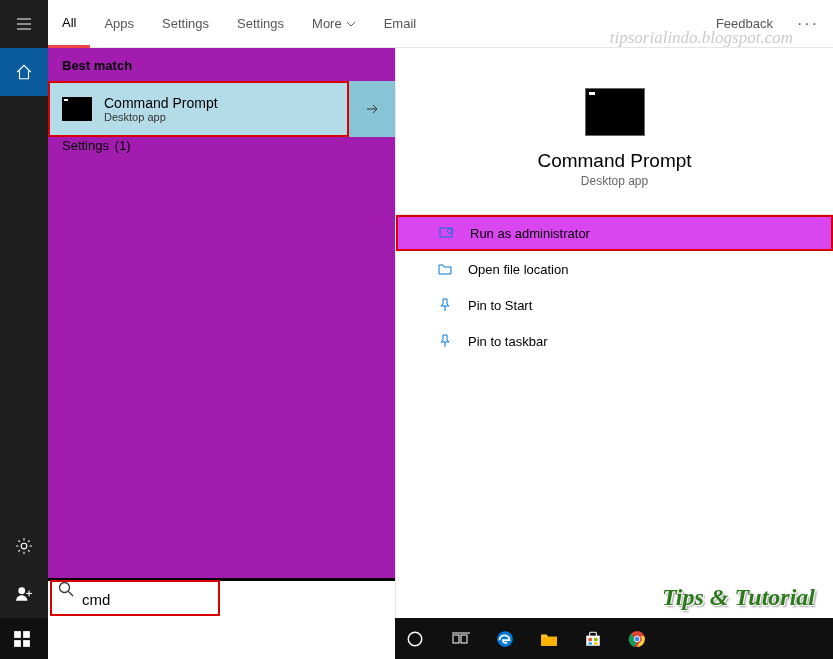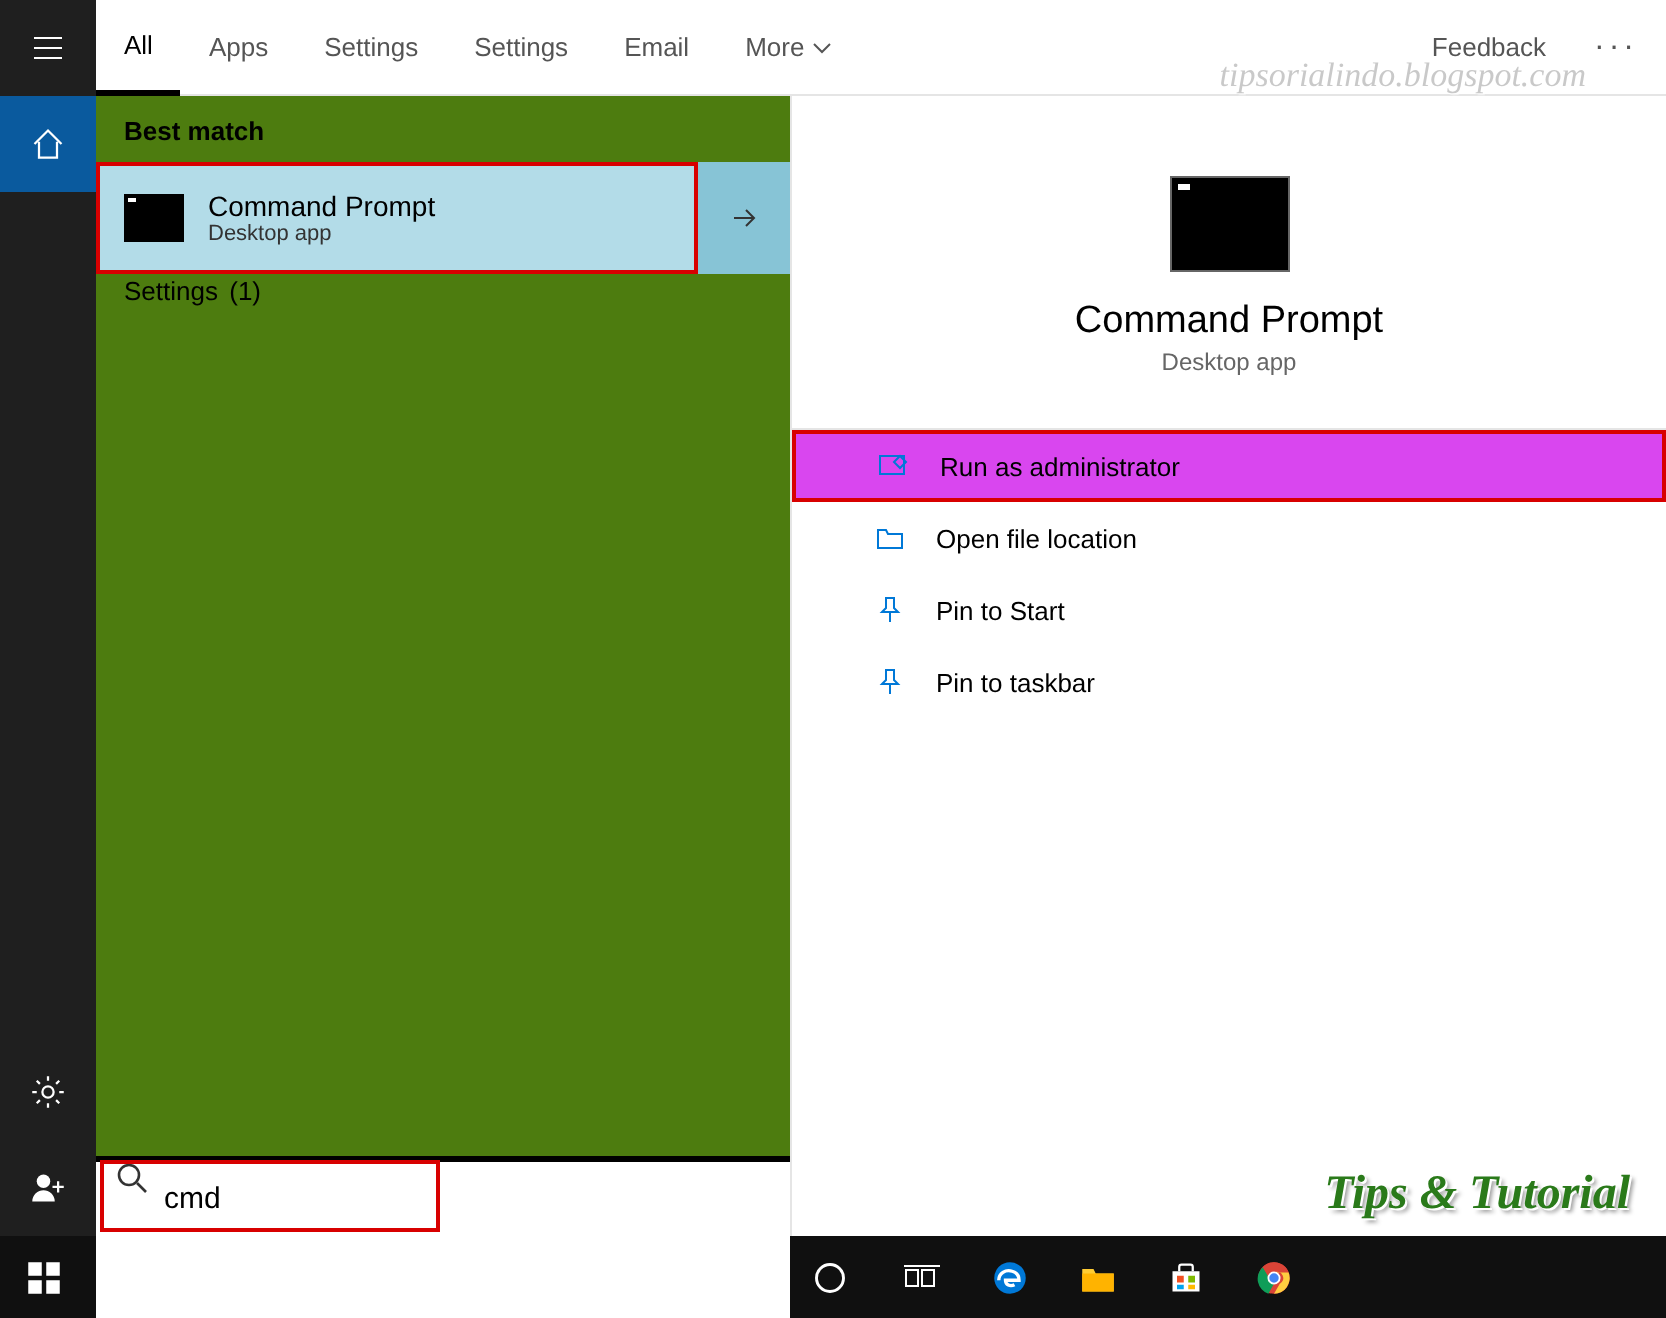--- a/index.html
+++ b/index.html
@@ -7,27 +7,27 @@
     .outer-border { position: absolute; top: 0; left: 0; width: 833px; height: 659px; border: 1px solid #0a5a0a; }
 
     .sidebar-narrow { position: absolute; left: 0; top: 0; width: 48px; height: 618px; background: #1f1f1f; display: flex; flex-direction: column; align-items: center; }
     .sidebar-narrow .hamburger { width: 48px; height: 48px; display: flex; align-items: center; justify-content: center; color: #fff; cursor: pointer; }
     .sidebar-narrow .home { width: 48px; height: 48px; display: flex; align-items: center; justify-content: center; color: #fff; background: #0a5a9e; cursor: pointer; }
     .sidebar-narrow .spacer { flex: 1; }
     .sidebar-narrow .gear, .sidebar-narrow .user { width: 48px; height: 48px; display: flex; align-items: center; justify-content: center; color: #fff; cursor: pointer; }
 
     .top-tabs { position: absolute; left: 48px; top: 0; right: 0; height: 48px; background: #fff; display: flex; align-items: center; border-bottom: 1px solid #e5e5e5; }
     .tab { padding: 0 14px; height: 48px; display: flex; align-items: center; font-size: 13px; color: #555; cursor: pointer; }
-    .tab.active { color: #000; border-bottom: 3px solid #000000; font-weight: 400; }
+    .tab.active { color: #000; border-bottom: 3px solid #ef4444; font-weight: 400; }
     .tab-more { display: flex; align-items: center; gap: 4px; }
     .tabs-spacer { flex: 1; }
     .feedback { font-size: 13px; color: #555; padding: 0 10px; cursor: pointer; }
     .dots { padding: 0 14px; color: #555; cursor: pointer; letter-spacing: 2px; }
 
-    .results-pane { position: absolute; left: 48px; top: 48px; width: 347px; bottom: 23px; background: #4d7c0f; }
+    .results-pane { position: absolute; left: 48px; top: 48px; width: 347px; bottom: 23px; background: #a21caf; }
     .section-label { font-size: 13px; font-weight: 600; color: #000; padding: 10px 14px 8px; }
     .best-match-row { display: flex; align-items: stretch; height: 56px; }
     .result-item { flex: 1; display: flex; align-items: center; background: #b3dce8; padding: 0 12px; border: 2px solid #d80000; cursor: pointer; }
     .result-icon { width: 30px; height: 24px; background: #000; margin-right: 12px; position: relative; }
     .result-icon::before { content: ""; position: absolute; top: 2px; left: 2px; width: 4px; height: 2px; background: #fff; }
     .result-text { display: flex; flex-direction: column; }
     .result-title { font-size: 14px; color: #000; }
     .result-sub { font-size: 11px; color: #333; }
     .result-arrow { width: 46px; background: #87c4d6; display: flex; align-items: center; justify-content: center; color: #333; cursor: pointer; }
     .settings-row { padding: 1px 14px; font-size: 13px; color: #000; cursor: pointer; }
@@ -92,27 +92,27 @@
         <rect x="12" y="5" width="1" height="5"></rect>
       </svg>
   </div>
 </div>
 
 <div class="top-tabs">
   <div class="tab active">All</div>
   <div class="tab">Apps</div>
   <div class="tab">Settings</div>
   <div class="tab">Settings</div>
-  <div class="tab">Email</div>
   <div class="tab tab-more">
     <span>More</span>
     <svg width="10" height="10" viewBox="0 0 10 10">
         <path d="M1 3 L5 7 L9 3" fill="none" stroke="#555" stroke-width="1"></path>
       </svg>
   </div>
+  <div class="tab">Email</div>
   <div class="tabs-spacer"></div>
   <div class="feedback">Feedback</div>
   <div class="dots">···</div>
 </div>
 
 <div class="results-pane">
   <div class="section-label">Best match</div>
   <div class="best-match-row">
     <div class="result-item">
       <div class="result-icon"></div>

